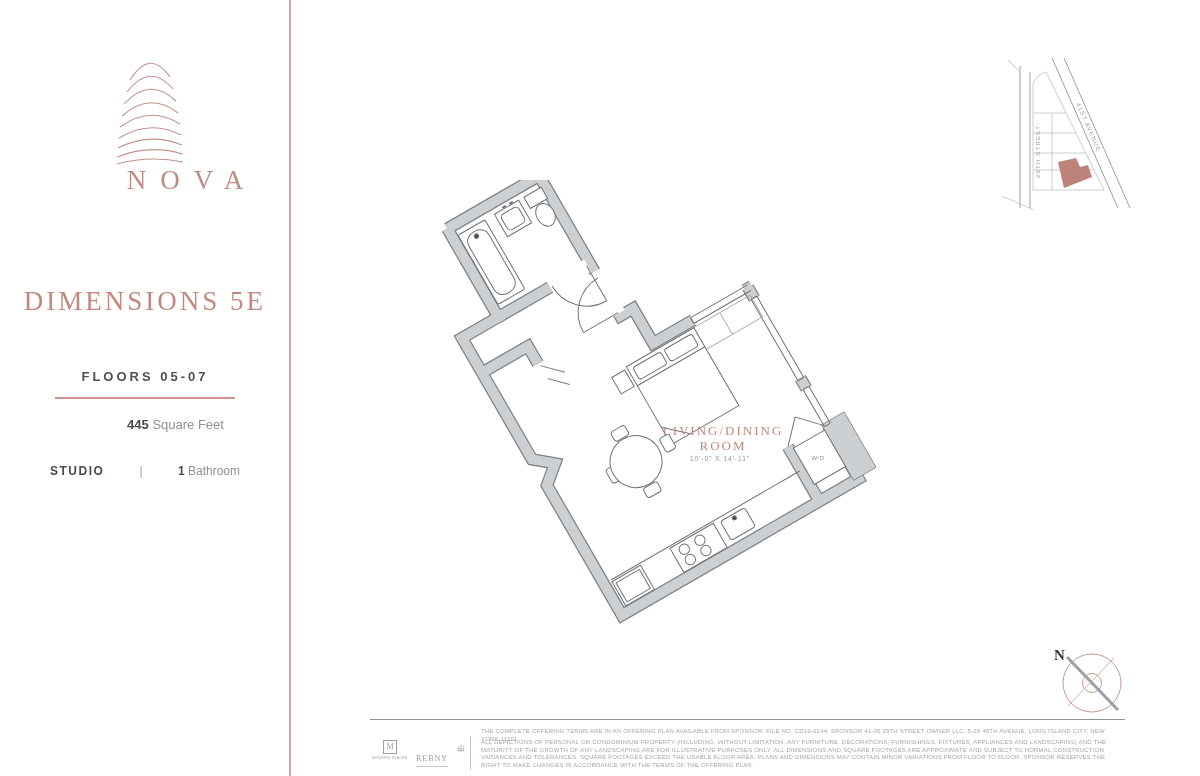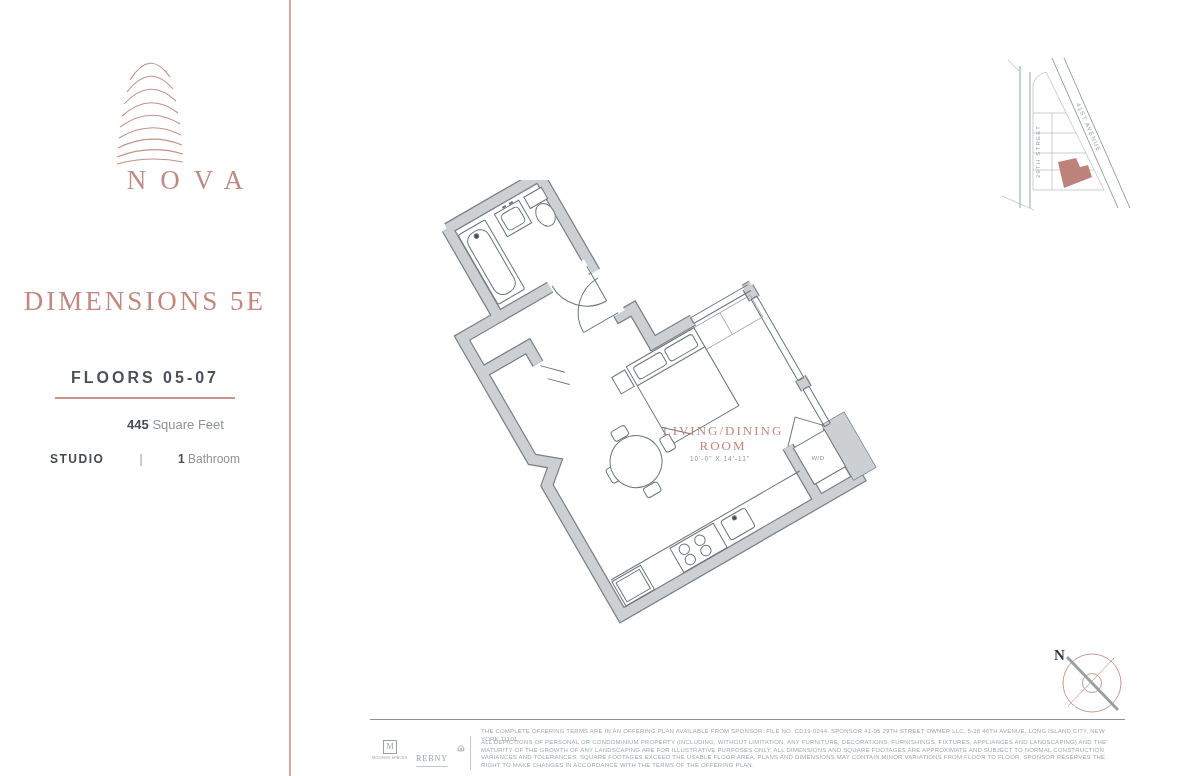--- a/index.html
+++ b/index.html
@@ -7,25 +7,25 @@
           font-family:"Liberation Sans",sans-serif;}
   .abs{position:absolute;}
   
   #brand-logo{left:95px;top:44px;}
   #brand-name{left:0;top:165px;width:290px;text-align:center;
      font-family:"Liberation Serif",serif;font-size:27px;color:#bd8c85;
      letter-spacing:14px;text-indent:14px;font-weight:400;margin-left:40px;}
   #residence-title{left:0;top:286px;width:290px;text-align:center;
      font-family:"Liberation Serif",serif;font-size:27px;color:#c2887f;letter-spacing:3px;}
   #floors-label{left:0;top:369px;width:290px;text-align:center;
-     font-size:16px;font-weight:700;letter-spacing:3px;color:#4b5156;}
+     font-size:13px;font-weight:700;letter-spacing:3px;color:#4b5156;}
   #rose-rule{left:55px;top:397px;width:180px;height:2px;background:#c9958e;}
   #area-line{left:0;top:417px;width:351px;text-align:center;font-size:13px;color:#8d9297;}
   #area-line b{color:#454b50;}
-  #unit-row{left:50px;top:452px;width:190px;display:flex;justify-content:space-between;
+  #unit-row{left:50px;top:464px;width:190px;display:flex;justify-content:space-between;
      font-size:12px;color:#8d9297;}
   #unit-row .t{font-weight:700;color:#454b50;letter-spacing:1.5px;}
   #unit-row .p{color:#9aa0a4;}
   #unit-row b{color:#454b50;}
   #side-divider{left:289px;top:0;width:2px;height:776px;background:#d2a8a2;}
   
   #plan-svg{left:420px;top:180px;}
   .room-label{font-family:"Liberation Serif",serif;fill:#c2887f;font-size:13px;letter-spacing:2px;}
   .dims-label{font-family:"Liberation Sans",sans-serif;fill:#8d9297;font-size:6.5px;letter-spacing:1px;}
   .wd-label{font-family:"Liberation Sans",sans-serif;fill:#8d9297;font-size:6px;letter-spacing:.5px;}

